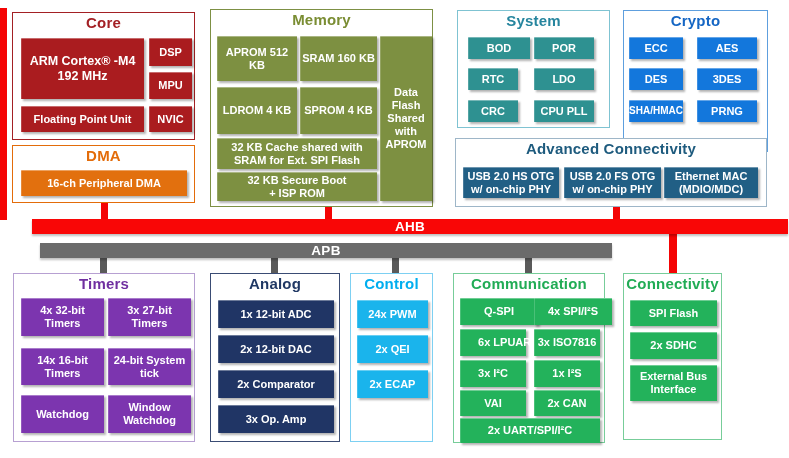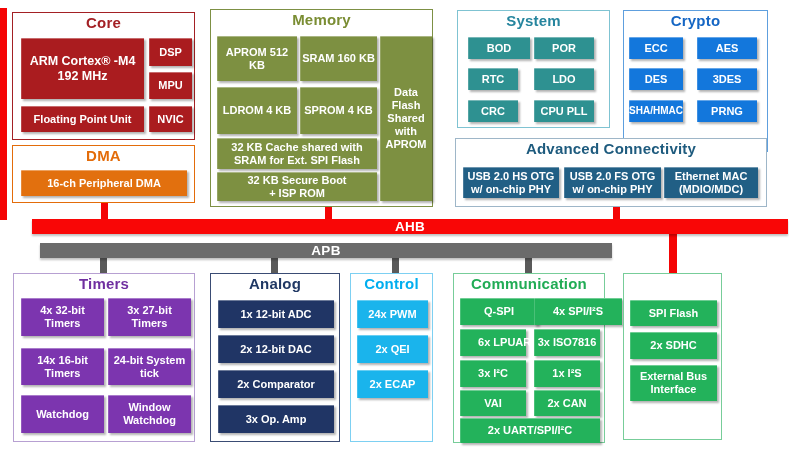--- a/index.html
+++ b/index.html
@@ -140,29 +140,30 @@
   <div class="section sec-control" style="left:350px;top:273px;width:83px;height:169px;">
     <div class="sec-title">Control</div>
     <div class="blk nw" style="left:6px;top:26px;width:71px;height:28px;">24x PWM</div>
     <div class="blk nw" style="left:6px;top:61px;width:71px;height:28px;">2x QEI</div>
     <div class="blk nw" style="left:6px;top:96px;width:71px;height:28px;">2x ECAP</div>
   </div>
 
   <div class="section sec-green" style="left:453px;top:273px;width:152px;height:170px;">
     <div class="sec-title">Communication</div>
     <div class="blk nw" style="left:6px;top:24px;width:78px;height:27px;">Q-SPI</div>
-    <div class="blk nw" style="left:80px;top:24px;width:88px;height:27px;">4x SPI/I²S</div>
+    <div class="blk nw" style="left:80px;top:24px;width:78px;height:27px;">4x SPI/I²S</div>
     <div class="blk nw" style="left:6px;top:55px;width:66px;height:27px;padding-left:32px;">6x LPUART</div>
     <div class="blk nw" style="left:80px;top:55px;width:66px;height:27px;">3x ISO7816</div>
     <div class="blk nw" style="left:6px;top:86px;width:66px;height:27px;">3x I²C</div>
     <div class="blk nw" style="left:80px;top:86px;width:66px;height:27px;">1x I²S</div>
     <div class="blk nw" style="left:6px;top:116px;width:66px;height:26px;">VAI</div>
     <div class="blk nw" style="left:80px;top:116px;width:66px;height:26px;">2x CAN</div>
     <div class="blk nw" style="left:6px;top:144px;width:140px;height:25px;">2x UART/SPI/I²C</div>
   </div>
 
   <div class="section sec-green" style="left:623px;top:273px;width:99px;height:167px;">
+    <div class="sec-title">Connectivity</div>
     <div class="blk nw" style="left:6px;top:26px;width:87px;height:26px;">SPI Flash</div>
     <div class="blk nw" style="left:6px;top:58px;width:87px;height:27px;">2x SDHC</div>
     <div class="blk" style="left:6px;top:91px;width:87px;height:36px;">External Bus Interface</div>
   </div>
 
 </div>
 
 </body></html>

